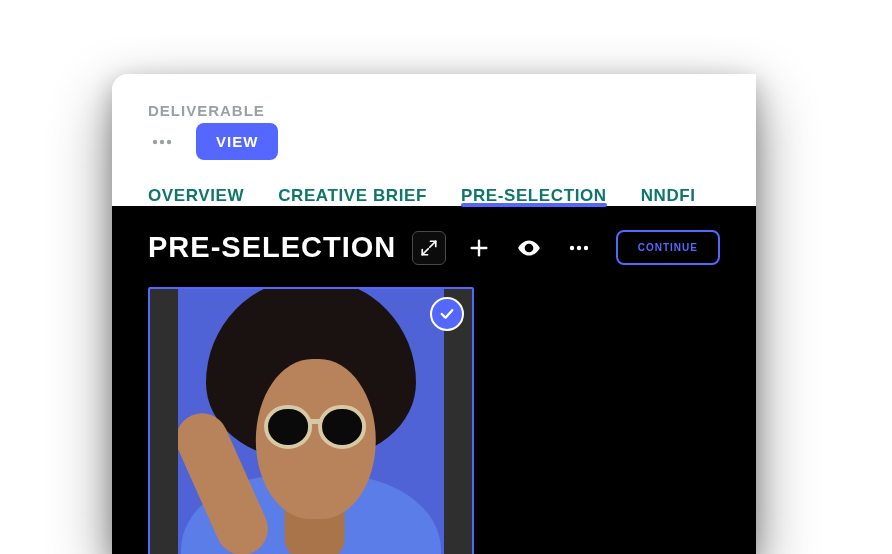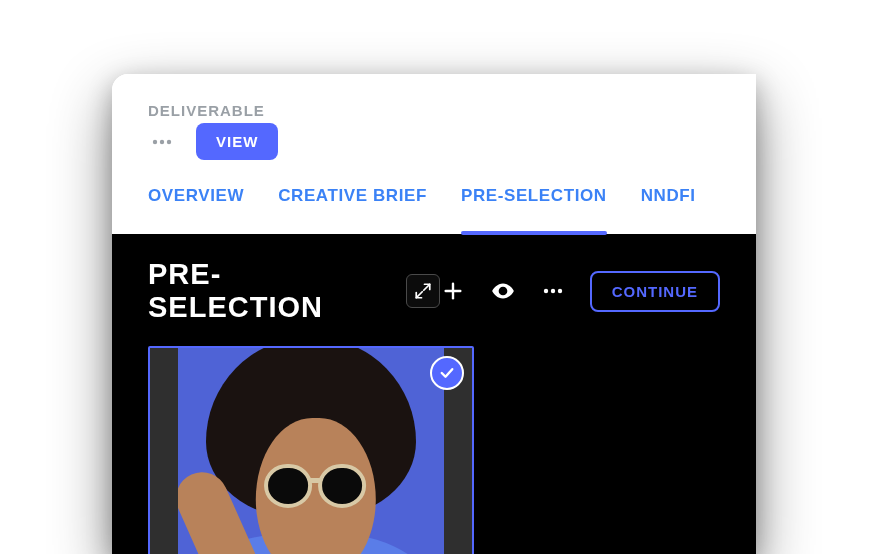--- a/index.html
+++ b/index.html
@@ -61,22 +61,22 @@
   .tabs {
     display: flex;
     gap: 34px;
     padding: 26px 36px 0 36px;
     background: #fff;
   }
   .tab {
     font-size: 17px;
     font-weight: 800;
     letter-spacing: 0.6px;
-    color: #3b82f6;
-    padding-bottom: 28px;
+    color: #0f766e;
+    padding-bottom: 0;
     cursor: pointer;
     position: relative;
     white-space: nowrap;
   }
   .tab.active::after {
     content: "";
     position: absolute;
     left: 0; right: 0; bottom: -1px;
     height: 4px;
     background: #5468ff;
@@ -114,21 +114,21 @@
     color: #fff;
     display: flex; align-items: center; justify-content: center;
     width: 26px; height: 26px;
     cursor: pointer;
   }
   .continue-btn {
     border: 2px solid #5468ff;
     color: #5468ff;
     background: transparent;
     font-weight: 800;
-    font-size: 15px;
+    font-size: 10px;
     letter-spacing: 1px;
     padding: 10px 20px;
     border-radius: 8px;
     cursor: pointer;
   }
 
   .thumbs { display: flex; gap: 18px; }
   .thumb {
     position: relative;
     width: 326px;

